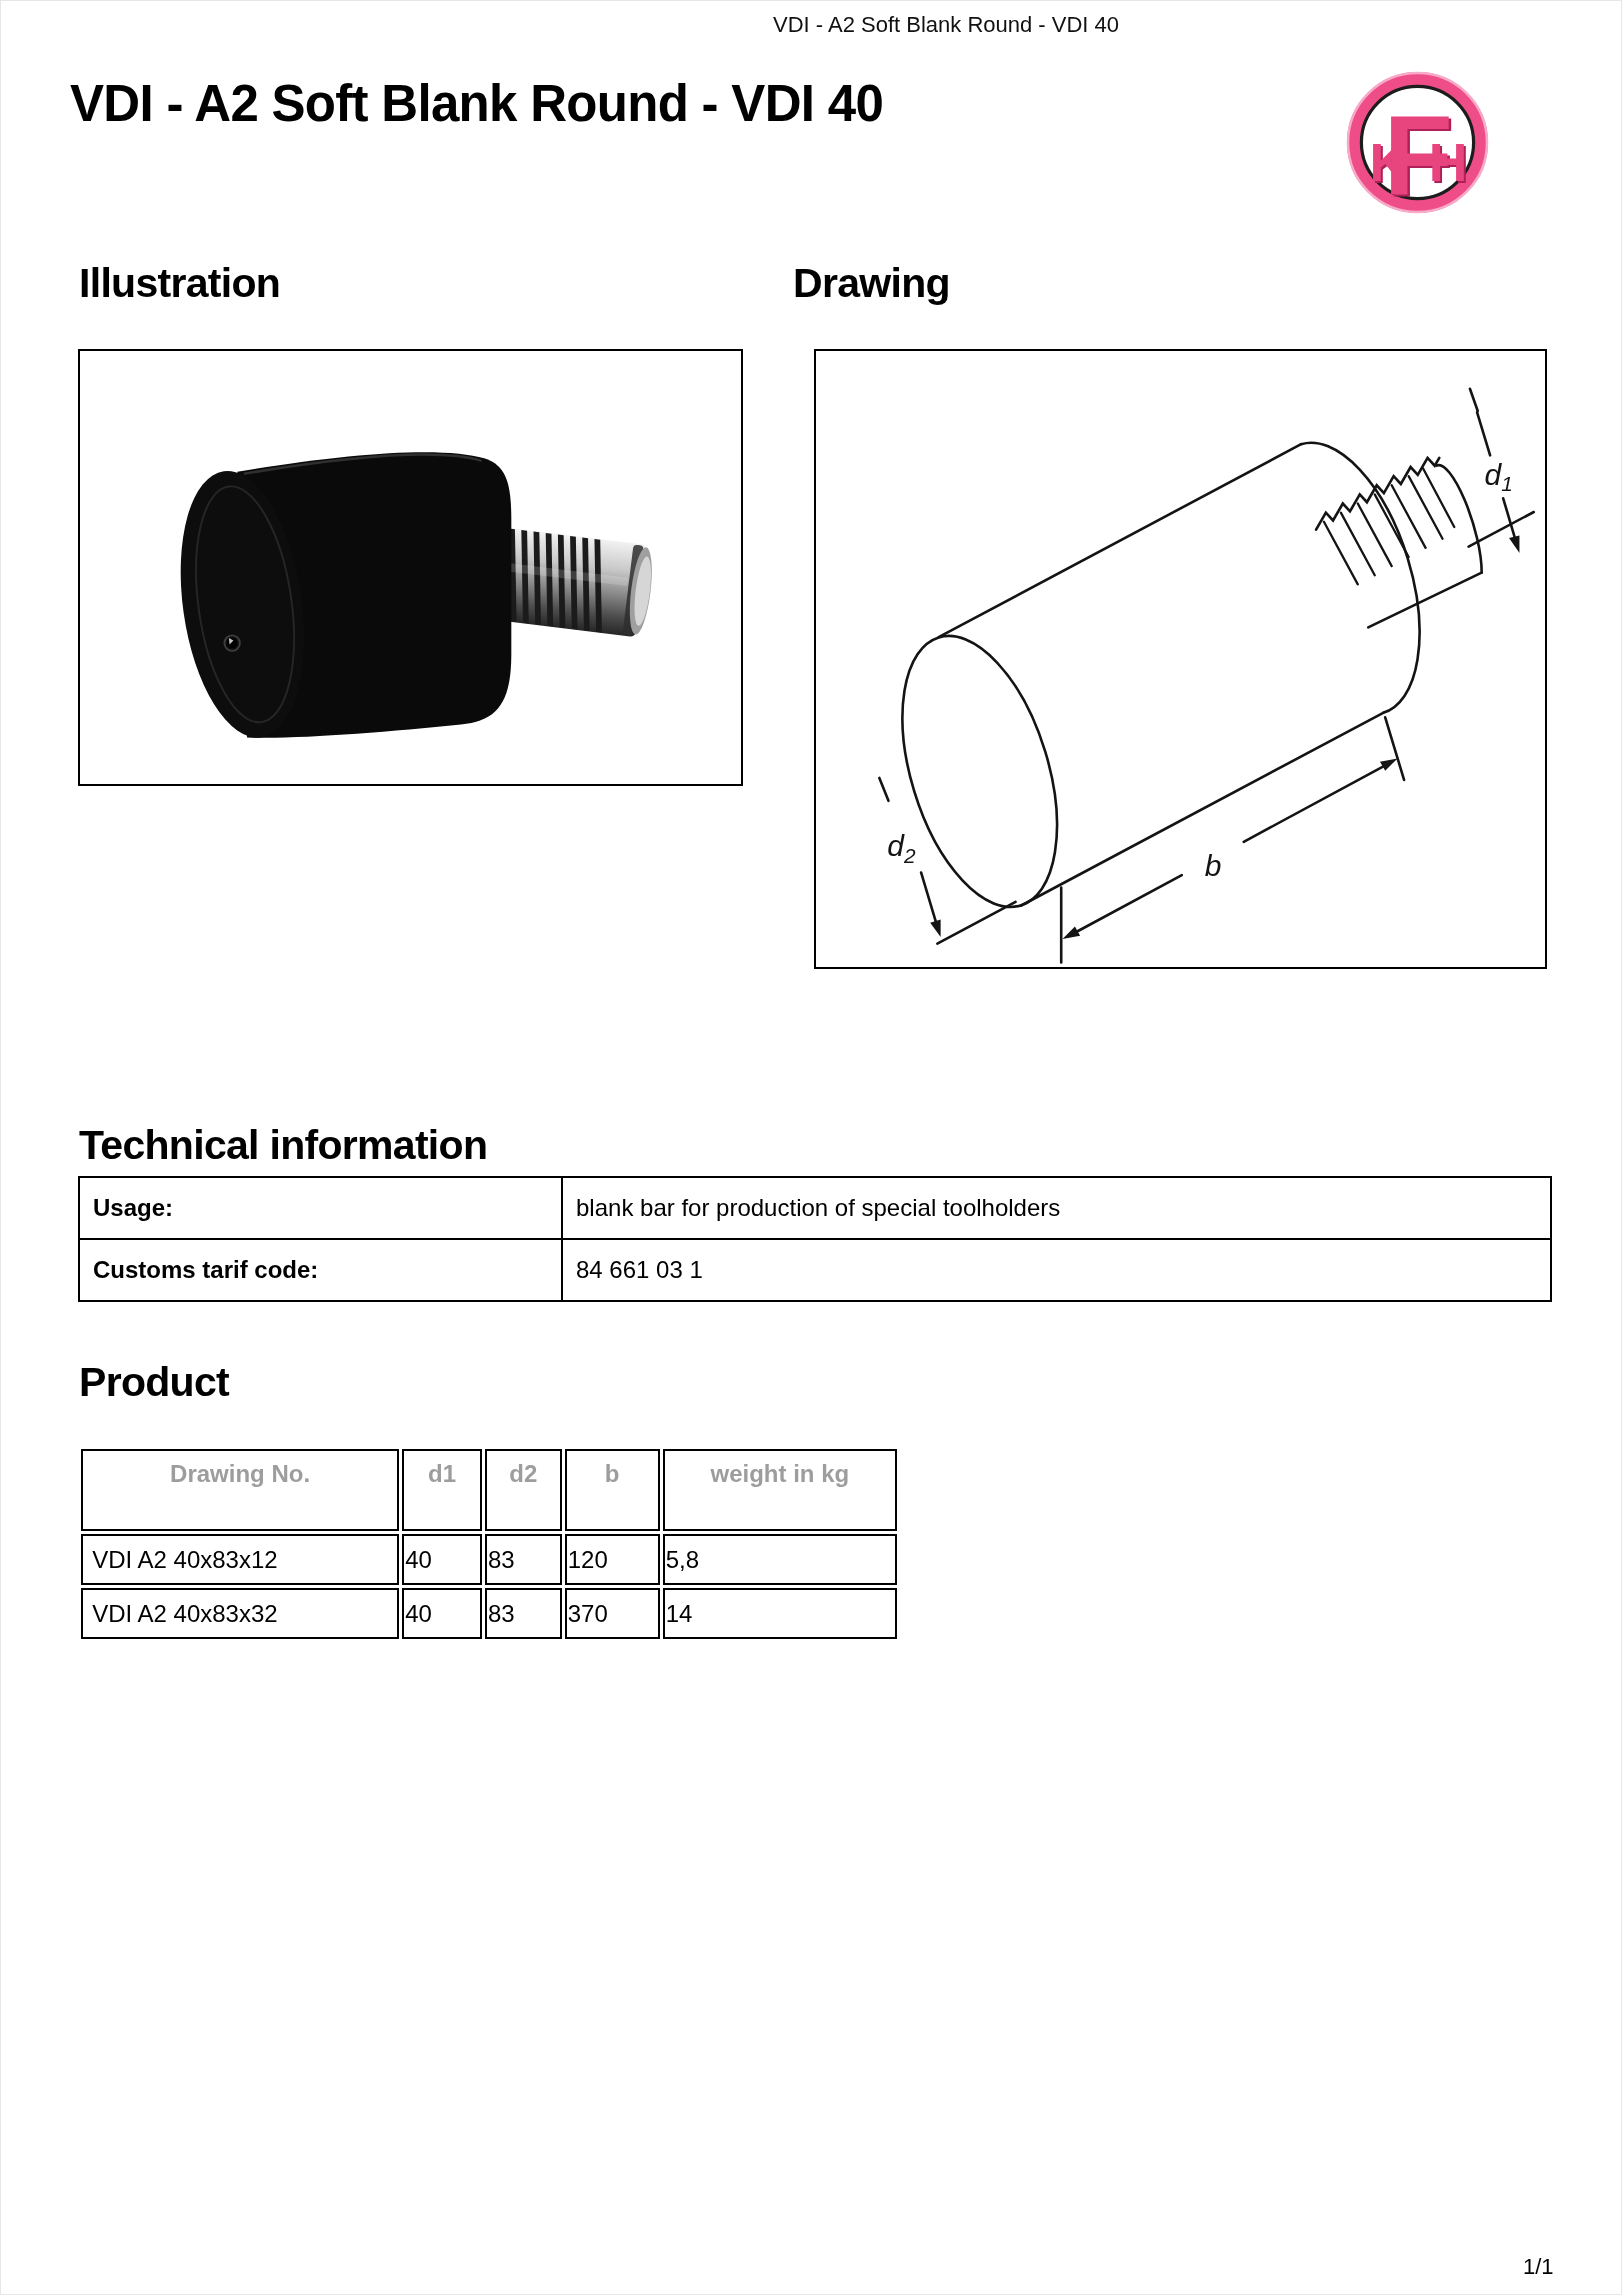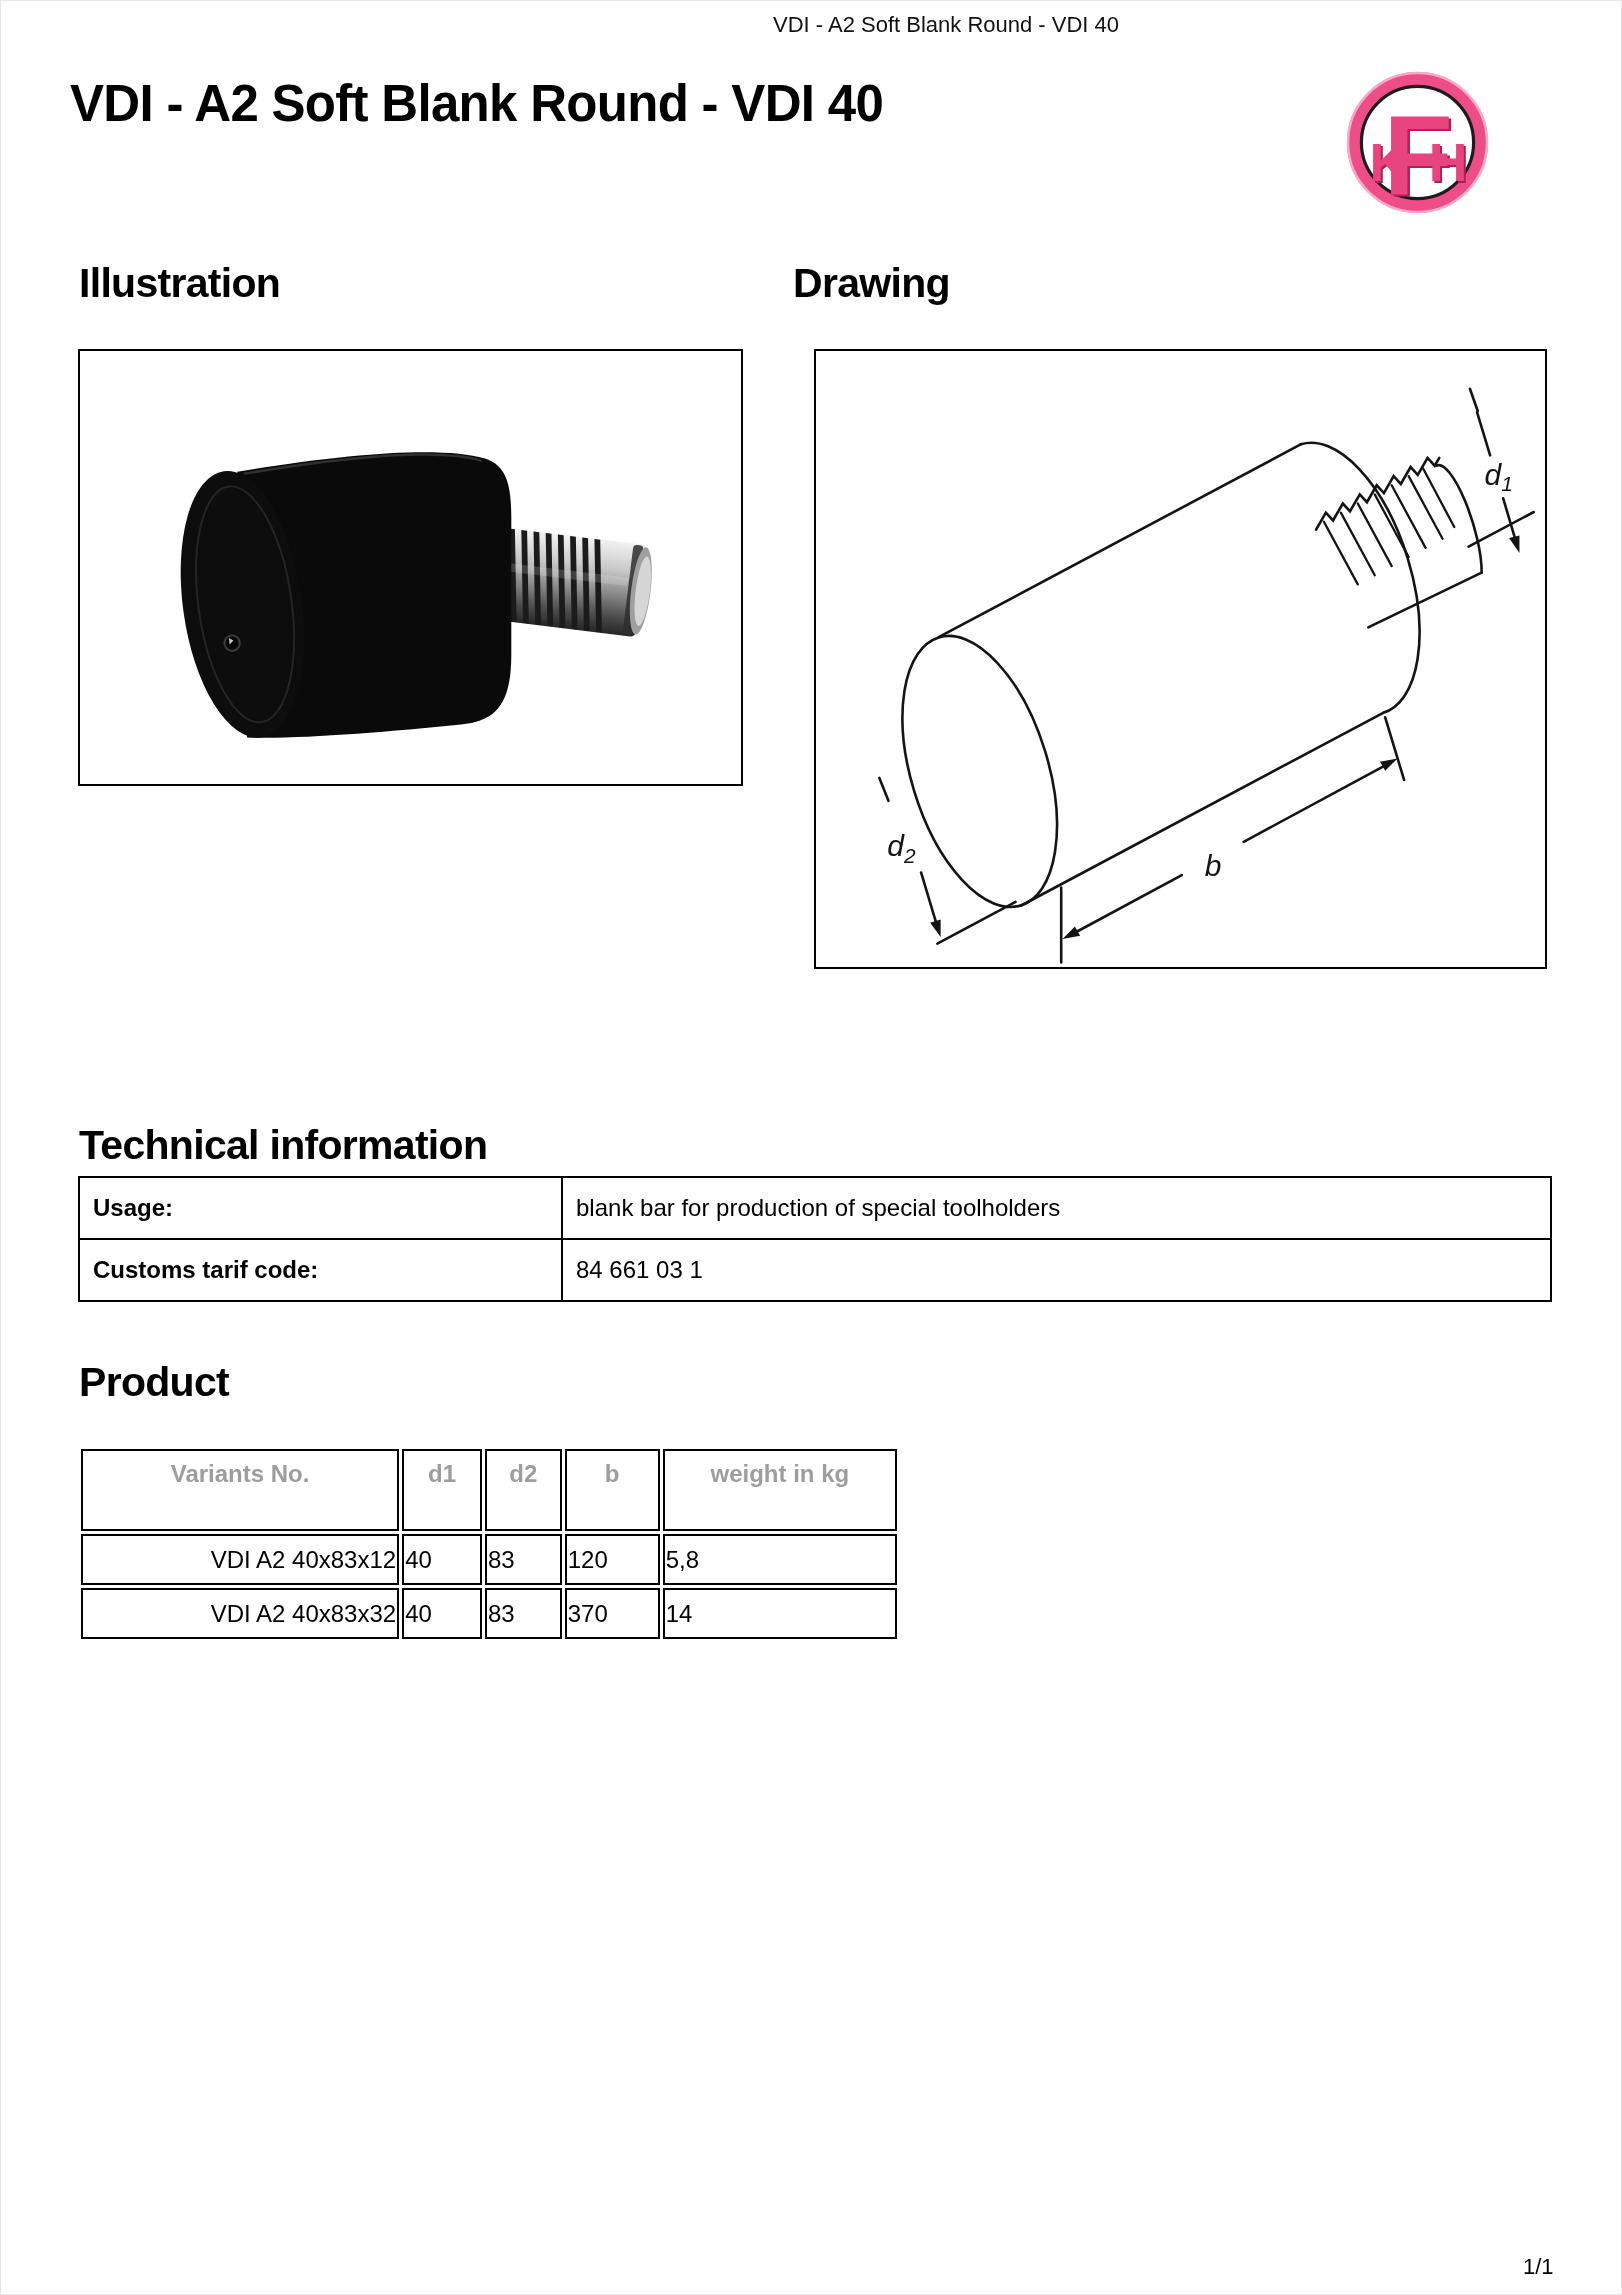--- a/index.html
+++ b/index.html
@@ -82,21 +82,21 @@
     font-weight: bold;
     color: #9d9d9d;
     text-align: center;
   }
   #variants-table td {
     height: 51px;
     vertical-align: middle;
     text-align: left;
   }
   #variants-table td.prod {
-    text-align: right;
+    text-align: left;
     padding-left: 9.2px;
   }
   .footer-page {
     top: 2233px; left: 1522px;
     font-size: 22px;
     margin-top: 20px;
   }
 </style>
 </head>
 <body>
@@ -246,21 +246,21 @@
   <table class="abs" id="variants-table">
     <colgroup>
       <col style="width:315px">
         <col style="width:79px">
         <col style="width:76px">
         <col style="width:94px">
         <col style="width:232px">
     </colgroup>
     <tbody>
         <tr>
-      <th>Variants No.</th>
+      <th>Drawing No.</th>
       <th>d1</th>
       <th>d2</th>
       <th>b</th>
       <th>weight in kg</th>
     </tr>
     <tr>
       <td class="prod">VDI A2 40x83x12</td>
       <td>40</td>
       <td>83</td>
       <td>120</td>

